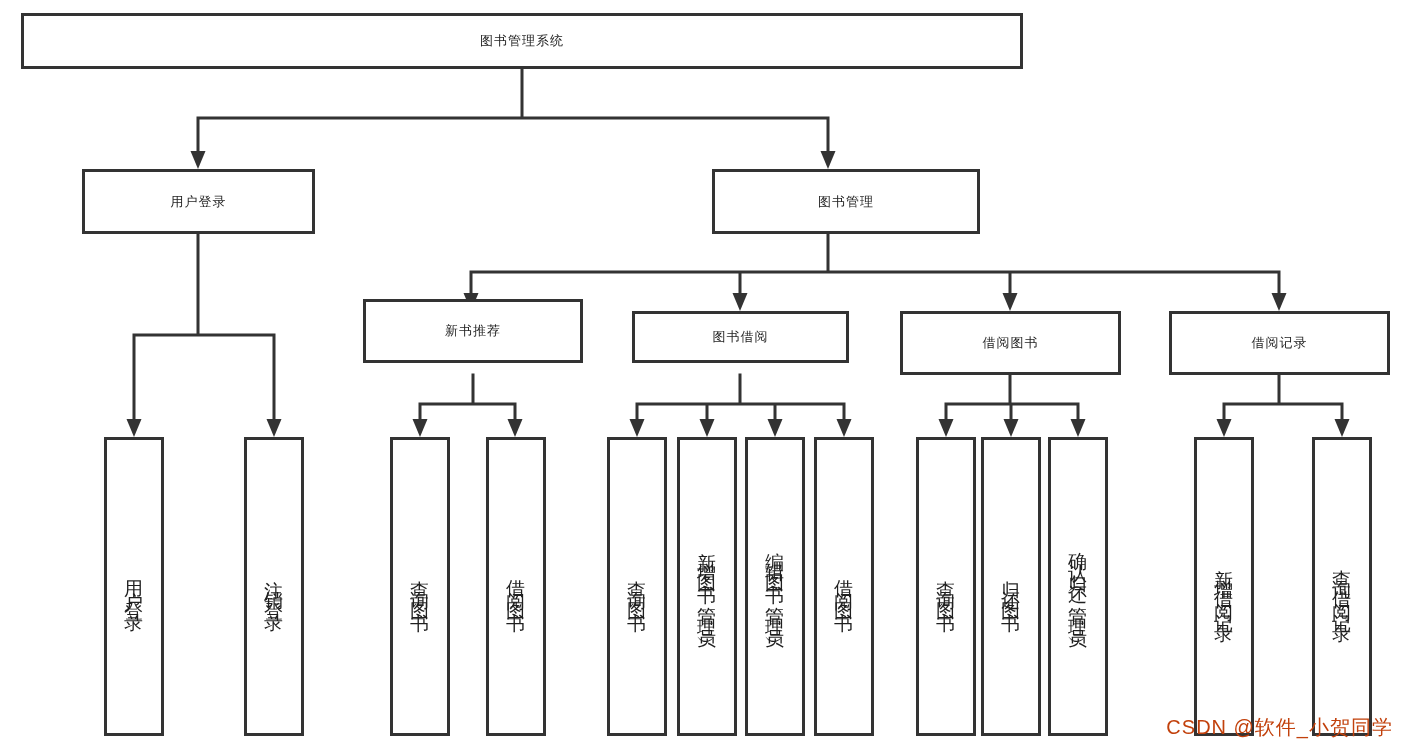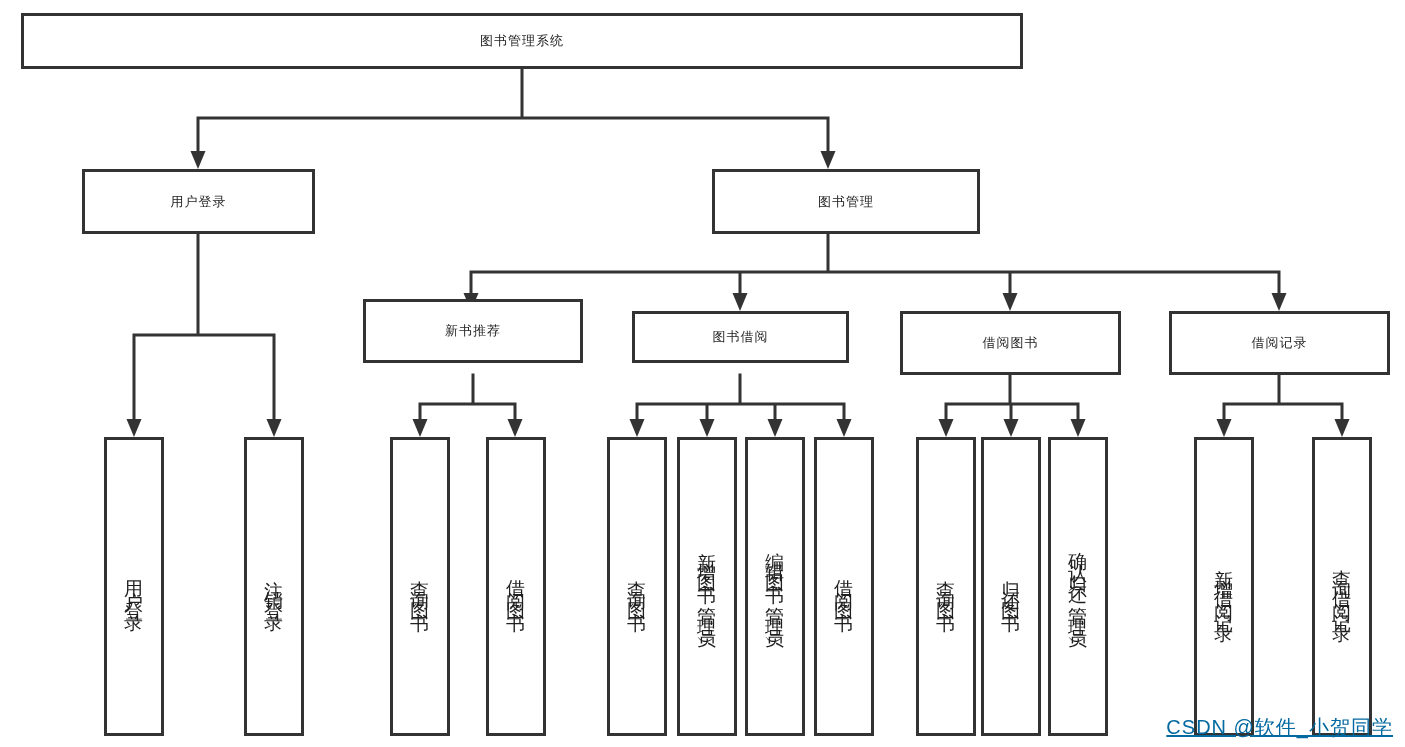--- a/index.html
+++ b/index.html
@@ -24,23 +24,22 @@
   .vlabel{
     writing-mode:vertical-rl;
     text-orientation:mixed;
     font-size:19px;line-height:1;letter-spacing:11px;
     white-space:nowrap;
   }
   .watermark{
     position:absolute;
     right:12px;top:714px;
     font-size:20px;letter-spacing:1px;
-    color:#0369a1;
+    color:#c2410c;
     white-space:nowrap;
-    text-decoration:underline;
   }
 </style>
 </head>
 <body>
 
 <div class="stage">
 
   <svg class="connectors" viewBox="0 0 1405 747" xmlns="http://www.w3.org/2000/svg" aria-hidden="true">
     <defs>
       <path id="ah" d="M0 0 L-7.5 -18 L7.5 -18 Z" fill="#333333"></path>

